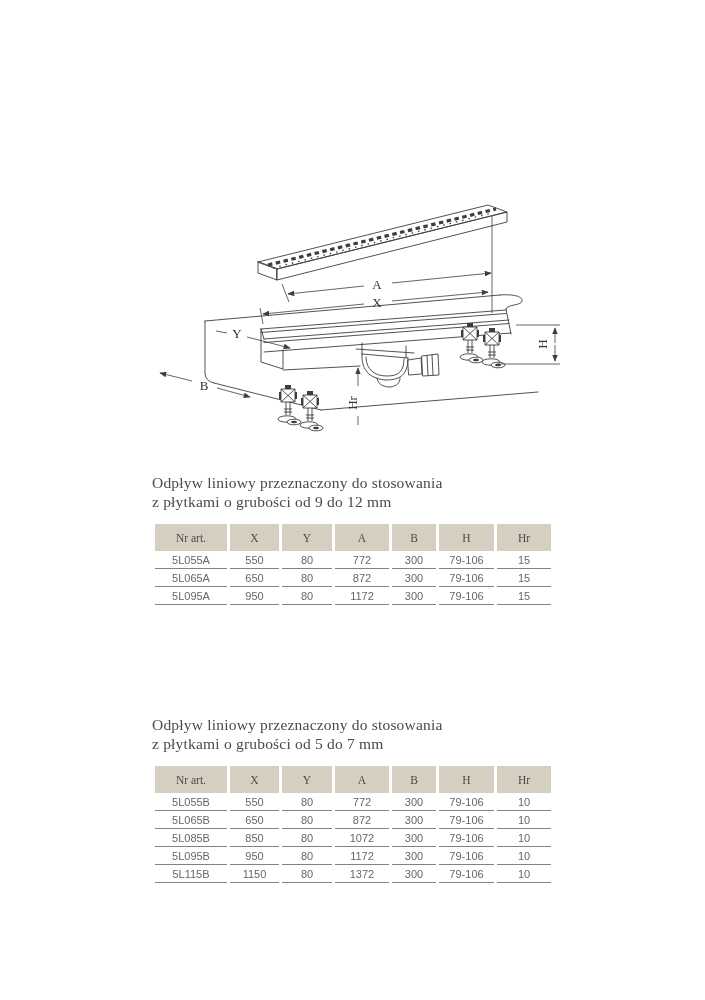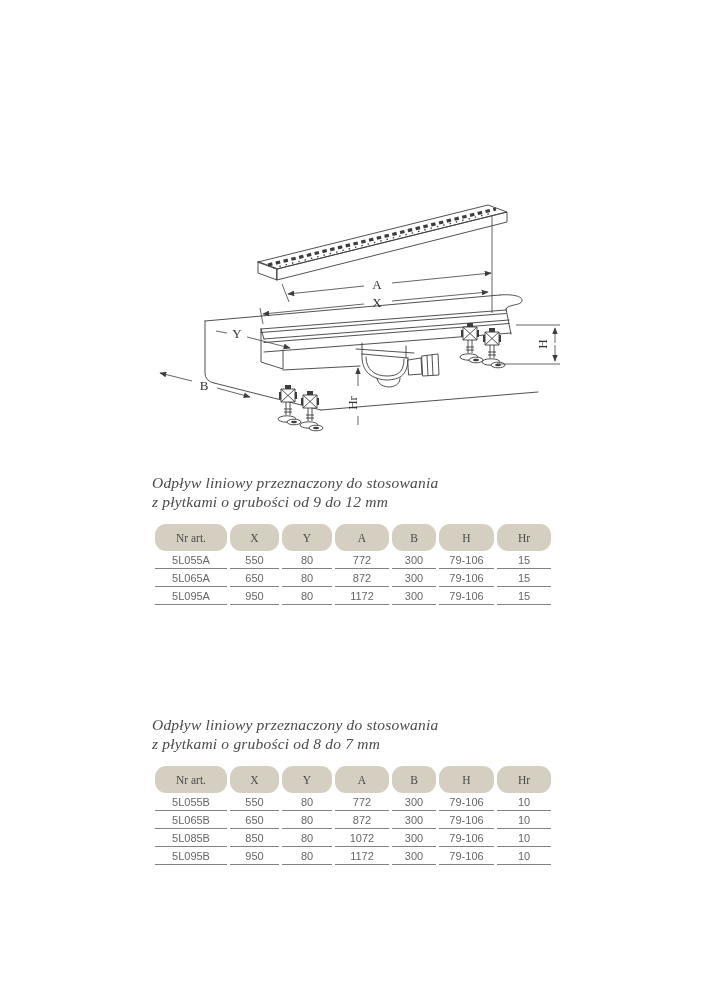--- a/index.html
+++ b/index.html
@@ -7,25 +7,25 @@
         font-family:"Liberation Sans",sans-serif;}
   .drawing{position:absolute;left:140px;top:182px;}
   .drawing path,.drawing line,.drawing rect,.drawing ellipse{vector-effect:non-scaling-stroke;}
   .lineart{stroke:#3d3d3d;stroke-width:0.9;fill:none;stroke-linecap:round;stroke-linejoin:round;}
   .dim{stroke:#3d3d3d;stroke-width:0.8;fill:none;}
   .dimlabel{font-family:"Liberation Serif",serif;font-size:13px;fill:#333333;}
   .section{position:absolute;left:152px;width:401px;}
   .sec-1{top:474px;}
   .sec-2{top:716px;}
   .section h2{margin:0 0 13px 0;font-family:"Liberation Serif",serif;font-weight:normal;
-              font-size:15.5px;line-height:18.5px;color:#4a4a48;letter-spacing:0.2px;font-style:italic;}
+              font-size:15.5px;line-height:18.5px;color:#4a4a48;letter-spacing:0.2px;}
   table.spec{width:401px;border-collapse:separate;border-spacing:3px 0;table-layout:fixed;}
   table.spec th{height:27px;background:#d5cfc2;font-family:"Liberation Serif",serif;
                 font-weight:normal;font-size:11.5px;color:#4a4a4a;text-align:center;
-                vertical-align:middle;padding:0;border-radius:11px;}
+                vertical-align:middle;padding:0;}
   table.spec td{height:17px;font-family:"Liberation Sans",sans-serif;font-size:11px;
                 color:#666666;text-align:center;vertical-align:middle;padding:0;
                 border-bottom:1px solid #828282;}
   table.spec th:nth-child(1){width:72px;}
   table.spec th:nth-child(2){width:49px;}
   table.spec th:nth-child(3){width:50px;}
   table.spec th:nth-child(4){width:54px;}
   table.spec th:nth-child(5){width:44px;}
   table.spec th:nth-child(6){width:55px;}
   table.spec th:nth-child(7){width:54px;}
@@ -176,21 +176,21 @@
             <td>79-106</td>
             <td>15</td>
           </tr>
         </tbody>
       </table>
   </div>
 
   <div class="section sec-2">
     <h2>
       <span>Odpływ liniowy przeznaczony do stosowania</span><br>
-      <span>z płytkami o grubości od 8 do 7 mm</span>
+      <span>z płytkami o grubości od 5 do 7 mm</span>
     </h2>
     <table class="spec">
         <thead>
           <tr>
             <th>Nr art.</th>
             <th>X</th>
             <th>Y</th>
             <th>A</th>
             <th>B</th>
             <th>H</th>
@@ -227,17 +227,26 @@
           </tr>
           <tr>
             <td>5L095B</td>
             <td>950</td>
             <td>80</td>
             <td>1172</td>
             <td>300</td>
             <td>79-106</td>
             <td>10</td>
           </tr>
+          <tr>
+            <td>5L115B</td>
+            <td>1150</td>
+            <td>80</td>
+            <td>1372</td>
+            <td>300</td>
+            <td>79-106</td>
+            <td>10</td>
+          </tr>
         </tbody>
       </table>
   </div>
 
 </div>
 
 </body></html>

